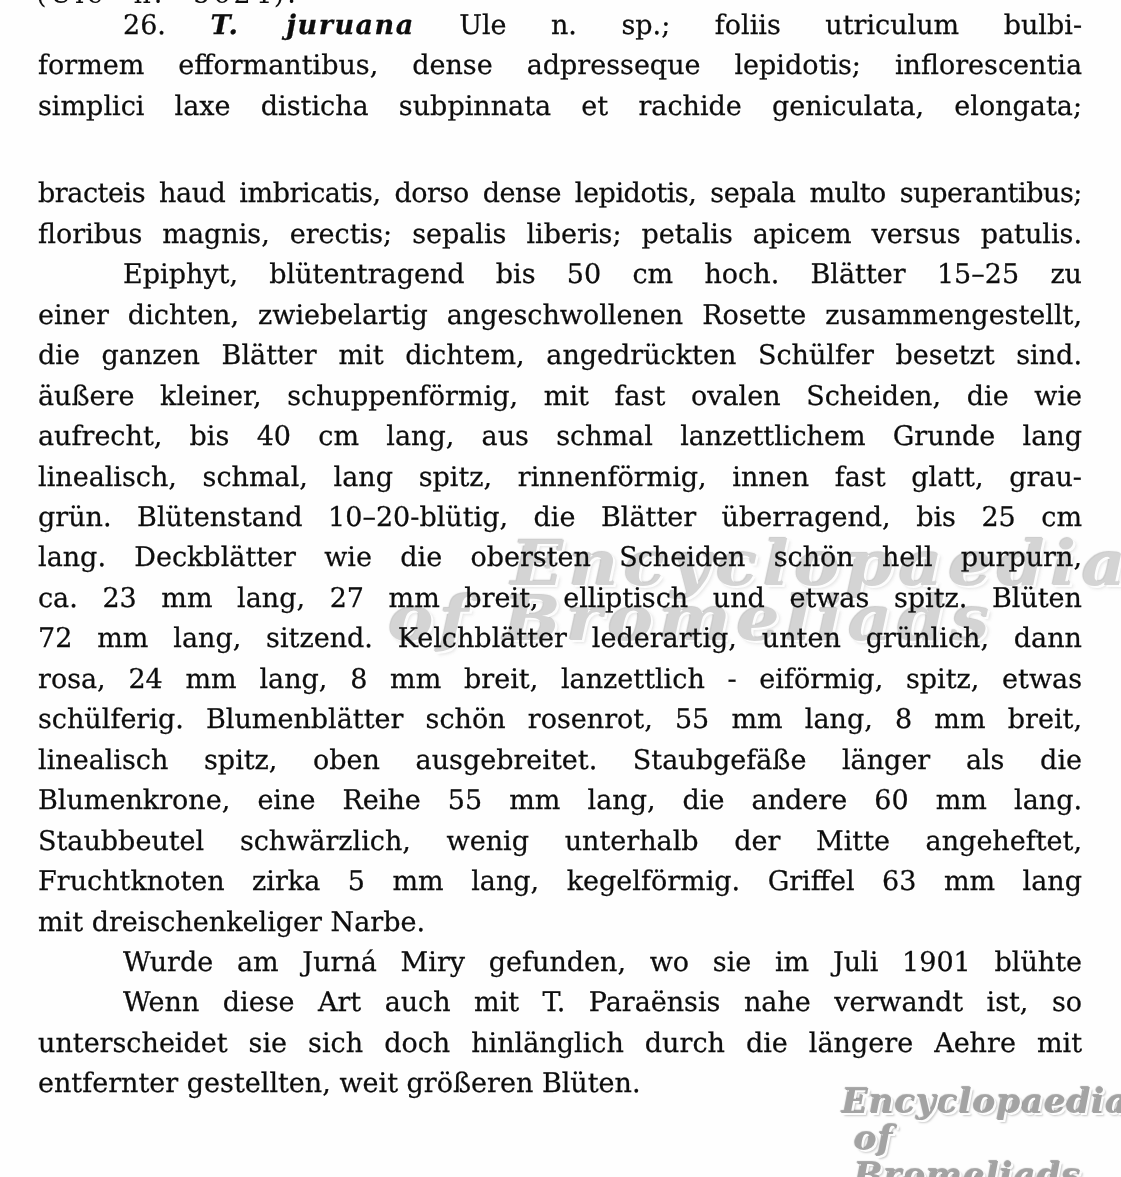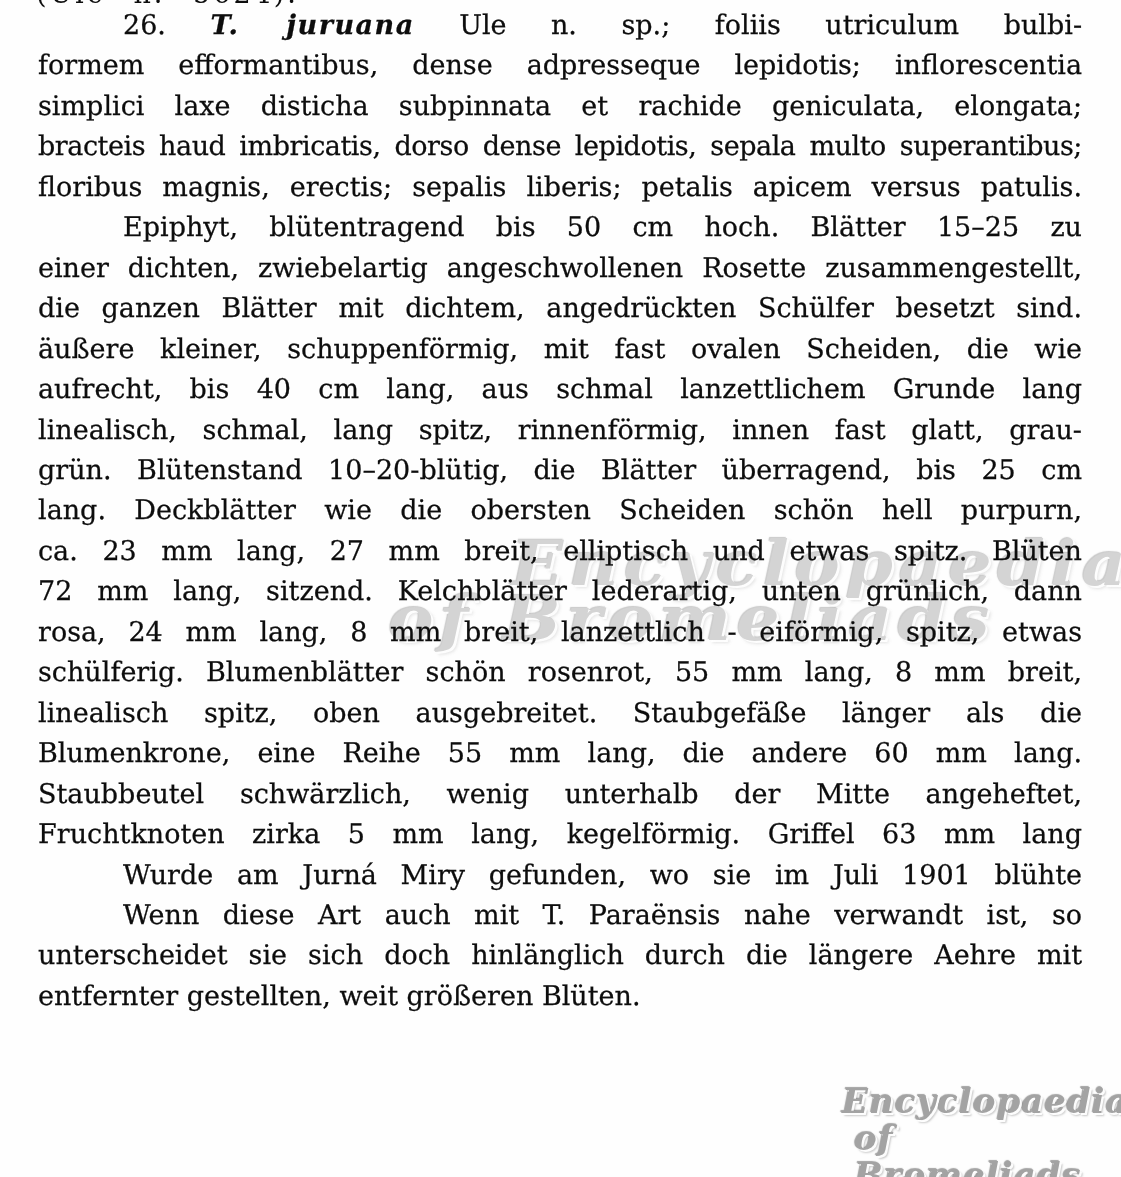--- a/index.html
+++ b/index.html
@@ -38,21 +38,21 @@
   }
   .line{
     text-align:justify;
     text-align-last:justify;
     -moz-text-align-last:justify;
     white-space:normal;
     -webkit-text-stroke:0.25px var(--txt);
   }
   .line.indent{text-indent:85px;}
   .line.last{text-align-last:left;-moz-text-align-last:left;}
-  .line.tight{letter-spacing:-0.45px;word-spacing:-3px;}
+  .line.tight{letter-spacing:-0.45px;word-spacing:-3px;margin-top:47px;}
   .sp-bi{font-weight:bold;font-style:italic;letter-spacing:1.5px;}
   .sp-i{}
   
   .wm{
     position:absolute;z-index:0;
     font-family:"DejaVu Serif","Liberation Serif",serif;
     font-style:italic;font-weight:bold;
     user-select:none;
   }
   .wm-center{
@@ -117,20 +117,21 @@
         <div class="line"><span>grün.  Blütenstand 10–20-blütig, die Blätter überragend, bis 25 cm</span></div>
         <div class="line"><span>lang.  Deckblätter wie die obersten Scheiden schön hell purpurn,</span></div>
         <div class="line"><span>ca. 23 mm lang, 27 mm breit, elliptisch und etwas spitz.  Blüten</span></div>
         <div class="line"><span>72 mm lang, sitzend.  Kelchblätter lederartig, unten grünlich, dann</span></div>
         <div class="line"><span>rosa, 24 mm lang, 8 mm breit, lanzettlich - eiförmig, spitz, etwas</span></div>
         <div class="line"><span>schülferig.  Blumenblätter schön rosenrot, 55 mm lang, 8 mm breit,</span></div>
         <div class="line"><span>linealisch spitz, oben ausgebreitet.  Staubgefäße länger als die</span></div>
         <div class="line"><span>Blumenkrone, eine Reihe 55 mm lang, die andere 60 mm lang.</span></div>
         <div class="line"><span>Staubbeutel schwärzlich, wenig unterhalb der Mitte angeheftet,</span></div>
         <div class="line"><span>Fruchtknoten zirka 5 mm lang, kegelförmig.  Griffel 63 mm lang</span></div>
+        <div class="line last"><span>mit dreischenkeliger Narbe.</span></div>
       </div>
       <div>
         <div class="line indent"><span>Wurde am Jurná Miry gefunden, wo sie im Juli 1901 blühte</span></div>
       </div>
       <div>
         <div class="line indent"><span>Wenn diese Art auch mit </span><span class="sp-i">T. Paraënsis</span><span> nahe verwandt ist, so</span></div>
         <div class="line"><span>unterscheidet sie sich doch hinlänglich durch die längere Aehre mit</span></div>
         <div class="line last"><span>entfernter gestellten, weit größeren Blüten.</span></div>
       </div>
     </div>

